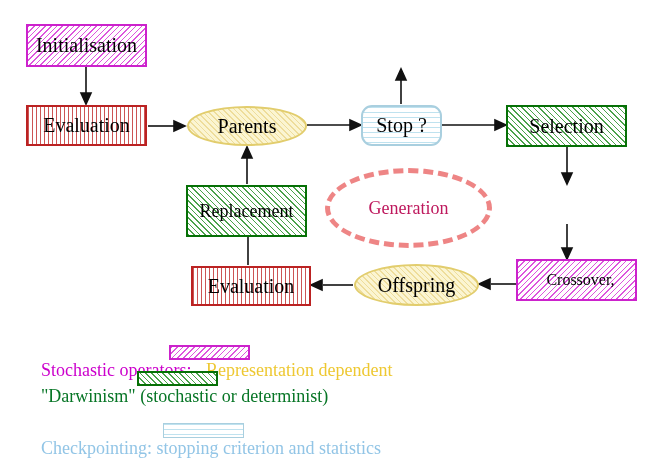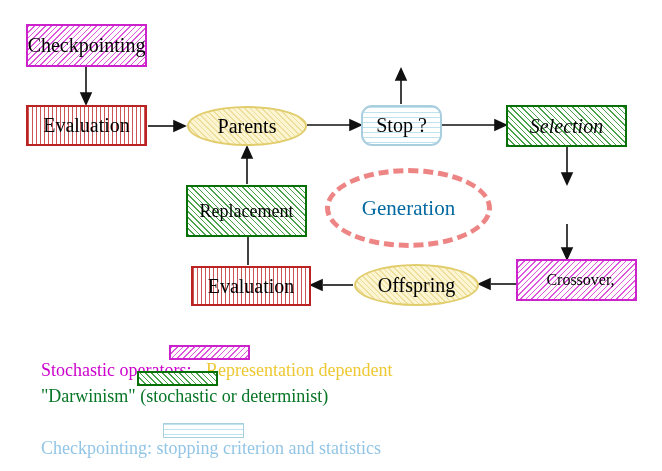--- a/index.html
+++ b/index.html
@@ -33,21 +33,21 @@
   }
   
   .ellipse-yellow{
     border:2px solid #e2cd6d;border-radius:50%;
     background:repeating-linear-gradient(45deg,#eedd9b 0 1.2px,rgba(0,0,0,0) 1.2px 4px) #fbf5d2;
   }
   .rounded{border-radius:11px;}
   .generation-ellipse{
     position:absolute;border:5px dashed #ee8585;border-radius:50%;
     display:flex;align-items:center;justify-content:center;
-    color:#0369a1;font-size:21px;box-sizing:border-box;background:transparent;text-align:center;
+    color:#be185d;font-size:18px;box-sizing:border-box;background:transparent;text-align:center;
   }
   .two-line{font-size:16px;line-height:1.25;}
   .arrows{position:absolute;left:0;top:0;width:662px;height:471px;pointer-events:none;}
   .legend-row{
     position:absolute;display:flex;align-items:center;height:17px;left:26px;flex-direction:column;
   }
   .swatch{width:81px;height:15px;box-sizing:border-box;flex:none;}
   .swatch.sw-thin{border-width:1.5px;}
   .legend-text{margin-left:15px;font-size:18px;white-space:nowrap;}
   .c-magenta{color:#cc00cc;}
@@ -93,30 +93,30 @@
         <polygon points="322,280 322,290 311,285"></polygon>
 
       <line x1="248" y1="265" x2="248" y2="236"></line>
         <polygon points="243,236 253,236 248,225"></polygon>
 
       <line x1="247" y1="184" x2="247" y2="158"></line>
         <polygon points="242,158 252,158 247,147"></polygon>
     </g>
   </svg>
 
-  <div class="node hatch-magenta" style="left:26px;top:24px;width:121px;height:43px;">Checkpointing</div>
+  <div class="node hatch-magenta" style="left:26px;top:24px;width:121px;height:43px;">Initialisation</div>
 
   <div class="node stripes-red" style="left:26px;top:105px;width:121px;height:41px;">Evaluation</div>
 
   <div class="node ellipse-yellow" style="left:187px;top:106px;width:120px;height:40px;">Parents</div>
 
 
   <div class="node stripes-cyan rounded" style="left:361px;top:105px;width:81px;height:41px;">Stop ?</div>
 
-  <div class="node hatch-green" style="left:506px;top:105px;width:121px;height:42px;font-style:italic;">Selection</div>
+  <div class="node hatch-green" style="left:506px;top:105px;width:121px;height:42px;">Selection</div>
 
   <div class="node hatch-green" style="left:186px;top:185px;width:121px;height:52px;font-size:18px;">Replacement</div>
 
   <div class="generation-ellipse" style="left:325px;top:168px;width:167px;height:80px;">Generation</div>
 
 
   <div class="node stripes-red" style="left:191px;top:266px;width:120px;height:40px;">Evaluation</div>
 
   <div class="node ellipse-yellow" style="left:354px;top:264px;width:125px;height:42px;">Offspring</div>
 

